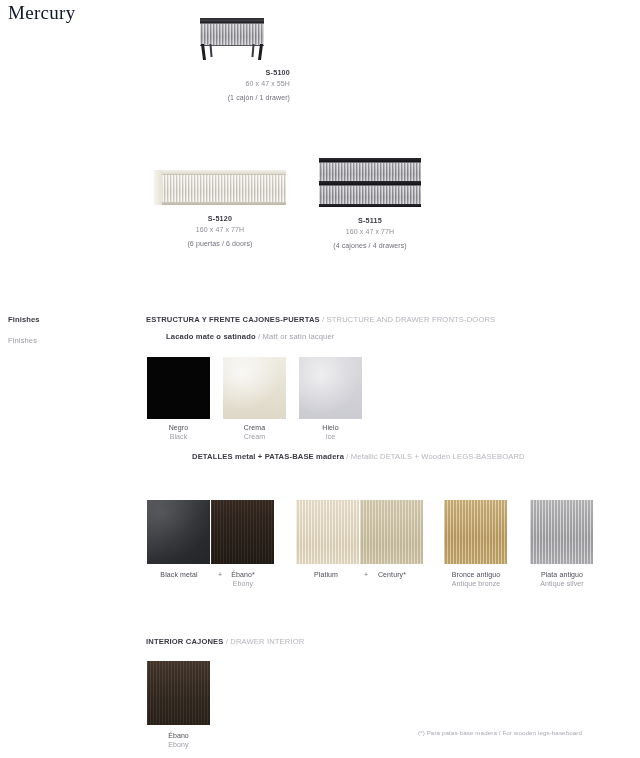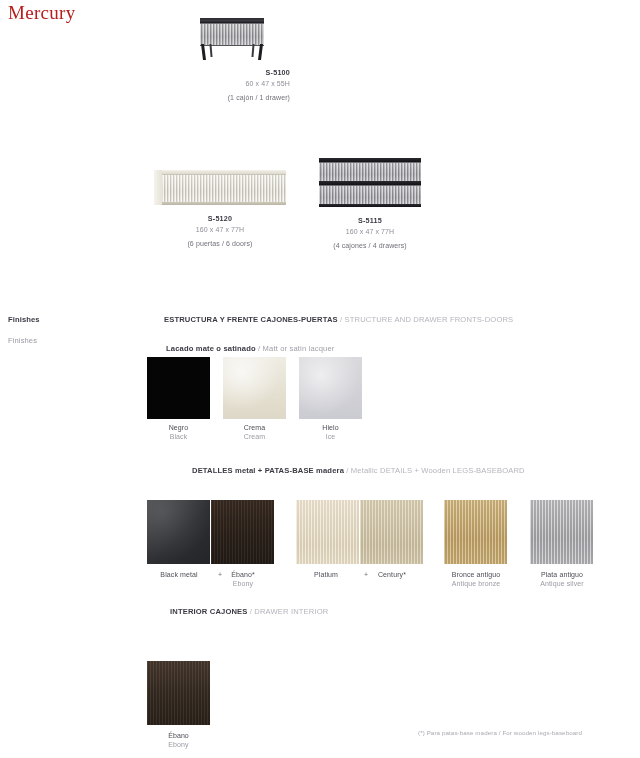--- a/index.html
+++ b/index.html
@@ -7,21 +7,21 @@
     width:640px;height:758px;background:#ffffff;
     font-family:"Liberation Sans", sans-serif;
     color:#4a4a52;position:relative;overflow:hidden;
   }
   .page{position:relative;width:640px;height:758px;}
 
   
   .title{
     position:absolute;left:8px;top:2px;
     font-family:"Liberation Serif", serif;
-    font-size:19px;color:#b91c1c;letter-spacing:.3px;
+    font-size:19px;color:#0f172a;letter-spacing:.3px;
   }
 
   
   .product{position:absolute;text-align:center;}
   .product .art{position:relative;margin:0 auto;}
   .p-code{font-size:7.2px;font-weight:bold;color:#3a3a44;letter-spacing:.2px;margin-top:4px;}
   .p-dim{font-size:7px;color:#8e8e98;margin-top:3px;letter-spacing:.1px;}
   .p-desc{font-size:7px;color:#6f6f7a;margin-top:7px;letter-spacing:.1px;}
 
   
@@ -147,24 +147,24 @@
     <div class="p-code">S-5115</div>
     <div class="p-dim">160 x 47 x 77H</div>
     <div class="p-desc">(4 cajones / 4 drawers)</div>
   </div>
 
   <div class="finish-label" style="top:315px;">
     <div class="fl-es">Finishes</div>
     <div class="fl-en">Finishes</div>
   </div>
 
-  <div class="sect-head" style="top:315px;margin-left:18px;">
+  <div class="sect-head" style="top:315px;">
     <span class="es">ESTRUCTURA Y FRENTE CAJONES-PUERTAS</span><span class="sep"> / </span><span class="en">STRUCTURE AND DRAWER FRONTS-DOORS</span>
   </div>
-  <div class="sub-head" style="top:344px;padding-left:20px;">
+  <div class="sub-head" style="top:332px;padding-left:20px;">
     <span class="es">Lacado mate o satinado</span><span class="en"> / </span><span class="en">Matt or satin lacquer</span>
   </div>
 
   <div class="swatch tex-black" style="left:147px;top:357px;width:63px;height:62px;"></div>
   <div class="sw-cap" style="left:147px;top:424px;width:63px;">
     <div class="sw-es">Negro</div>
     <div class="sw-en">Black</div>
   </div>
 
   <div class="swatch tex-cream" style="left:223px;top:357px;width:63px;height:62px;"></div>
@@ -172,21 +172,21 @@
     <div class="sw-es">Crema</div>
     <div class="sw-en">Cream</div>
   </div>
 
   <div class="swatch tex-ice" style="left:299px;top:357px;width:63px;height:62px;"></div>
   <div class="sw-cap" style="left:299px;top:424px;width:63px;">
     <div class="sw-es">Hielo</div>
     <div class="sw-en">Ice</div>
   </div>
 
-  <div class="sect-head" style="top:466px;padding-left:46px;">
+  <div class="sect-head" style="top:452px;padding-left:46px;">
     <span class="es">DETALLES metal + PATAS-BASE madera</span><span class="sep"> / </span><span class="en">Metallic DETAILS + Wooden LEGS-BASEBOARD</span>
   </div>
 
   <div class="swatch tex-blackmetal" style="left:147px;top:500px;width:63px;height:64px;"></div>
   <div class="swatch tex-ebony" style="left:211px;top:500px;width:63px;height:64px;"></div>
   <div class="sw-cap" style="left:143px;top:571px;width:72px;">
     <div class="sw-es">Black metal</div>
   </div>
   <div class="plus" style="left:218px;top:571px;">+</div>
   <div class="sw-cap" style="left:214px;top:571px;width:58px;">
@@ -209,21 +209,21 @@
     <div class="sw-es">Bronce antiguo</div>
     <div class="sw-en">Antique bronze</div>
   </div>
 
   <div class="swatch tex-silver" style="left:530px;top:500px;width:63px;height:64px;"></div>
   <div class="sw-cap" style="left:520px;top:571px;width:84px;">
     <div class="sw-es">Plata antiguo</div>
     <div class="sw-en">Antique silver</div>
   </div>
 
-  <div class="sect-head" style="top:607px;margin-left:24px;">
+  <div class="sect-head" style="top:637px;">
     <span class="es">INTERIOR CAJONES</span><span class="sep"> / </span><span class="en">DRAWER INTERIOR</span>
   </div>
 
   <div class="swatch tex-ebony-int" style="left:147px;top:661px;width:63px;height:64px;"></div>
   <div class="sw-cap" style="left:147px;top:732px;width:63px;">
     <div class="sw-es">Ébano</div>
     <div class="sw-en">Ebony</div>
   </div>
 
   <div class="footnote" style="left:418px;top:729px;">(*) Para patas-base madera / For wooden legs-baseboard</div>

